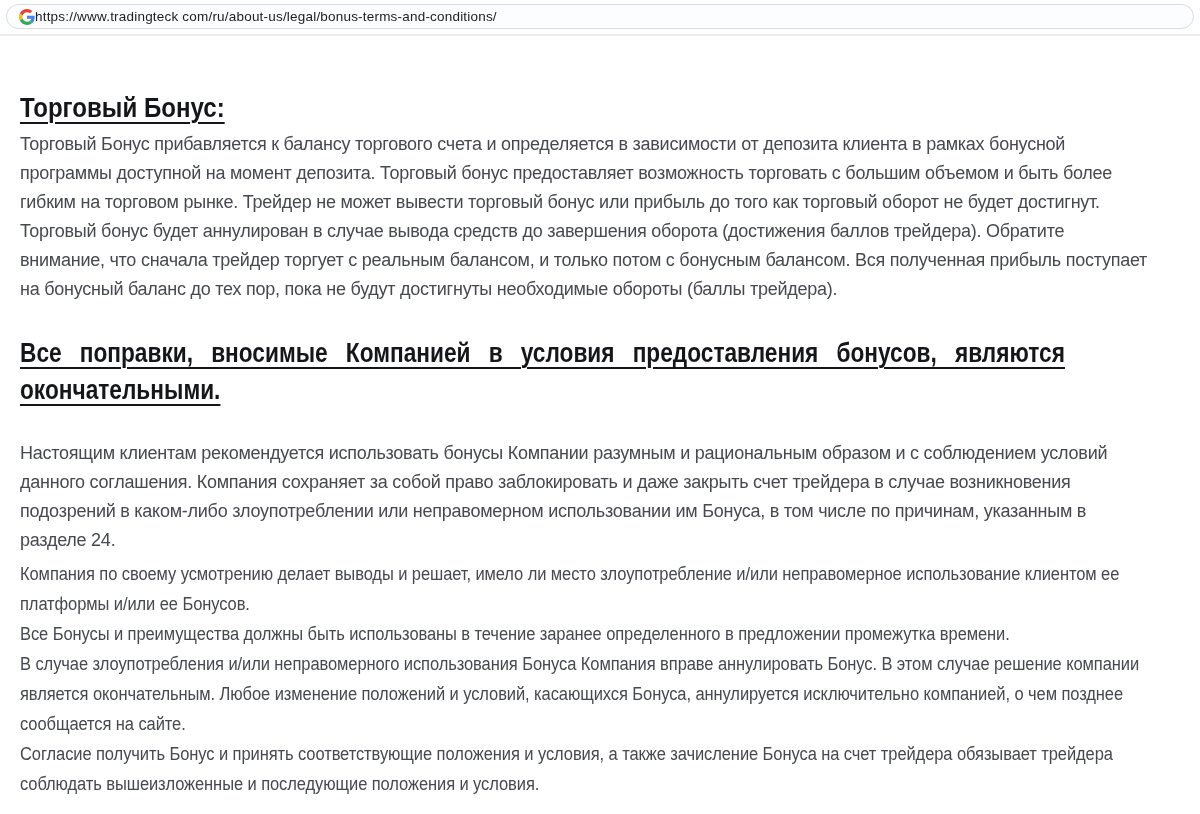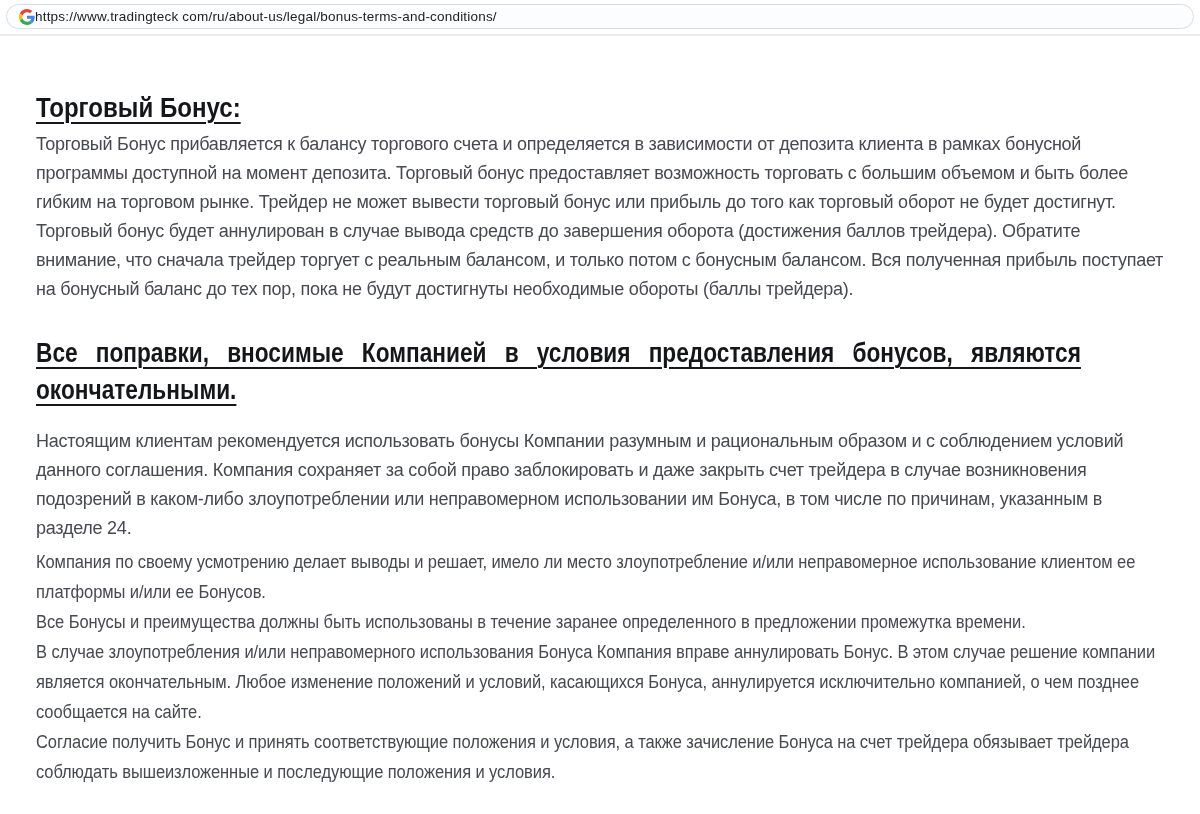--- a/index.html
+++ b/index.html
@@ -33,21 +33,21 @@
   .favicon svg { width: 16px; height: 16px; }
   .url {
     font-size: 13.5px;
     color: #202124;
     letter-spacing: 0.2px;
     white-space: nowrap;
   }
 
   
   .content {
-    padding: 0 36px;
+    padding: 0 20px;
     color: #46494f;
   }
 
   .h1wrap { margin-top: 36px; margin-bottom: 24px; height: 34px; }
   .h1 {
     font-size: 28px;
     font-weight: 700;
     color: #141619;
     line-height: 34px;
     white-space: nowrap;
@@ -62,21 +62,21 @@
 
   .para {
     width: 1128px;
     margin: 0;
     font-size: 18px;
     line-height: 29px;
     letter-spacing: -0.25px;
     color: #46494f;
   }
 
-  .h2wrap { margin-top: 32px; margin-bottom: 20px; }
+  .h2wrap { margin-top: 32px; margin-bottom: 32px; }
   .h2line1 {
     width: 1244px;
     font-size: 27px;
     font-weight: 700;
     color: #141619;
     line-height: 34px;
     text-align: justify;
     text-align-last: justify;
     transform: scaleX(0.84);
     transform-origin: 0 0;

